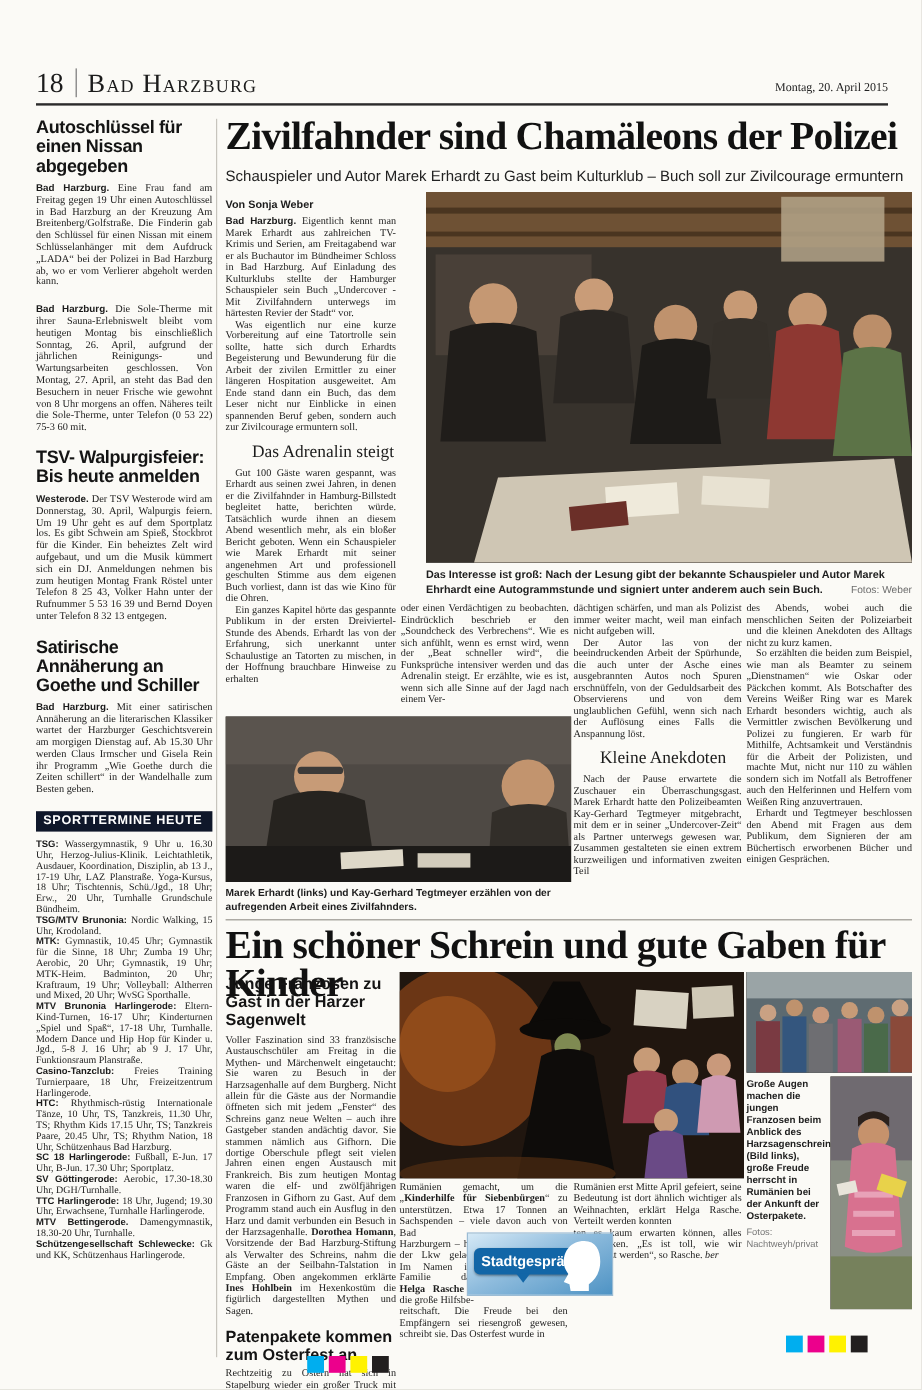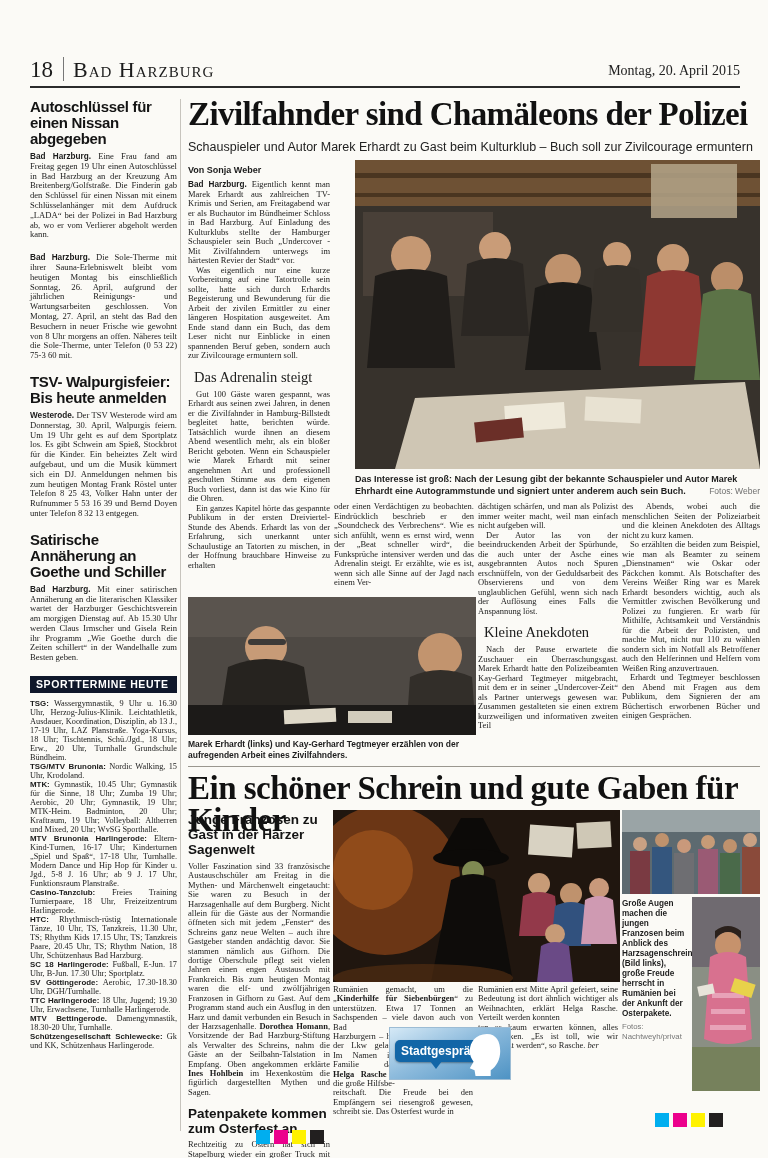--- a/index.html
+++ b/index.html
@@ -8,21 +8,21 @@
           background:#fbfaf6; overflow:hidden; color:#1b1b1b;
           font-family:"Liberation Serif", serif; }
 
   
   .masthead { position:absolute; left:30px; top:52px; width:710px; height:36px;
               display:flex; align-items:flex-end; border-bottom:2px solid #2b2b2b;
               padding-bottom:5px; }
   .pagenum { font-size:23px; line-height:1; }
   .mast-div { width:1px; height:24px; background:#777; margin:0 9px 0 10px; }
   .section-title { font-variant:small-caps; font-size:22px; line-height:1; letter-spacing:1px;margin-top:16px; }
-  .issue-date { margin-left:auto; font-size:14px; color:#222; padding-bottom:2px; }
+  .issue-date { margin-left:auto; font-size:10px; color:#222; padding-bottom:2px; }
 
   .vrule { position:absolute; left:180px; top:99px; height:1032px; width:1px; background:#c7c4bd; }
 
   
   .sidebar { position:absolute; left:30px; top:99px; width:147px; }
   .sb-art { margin-bottom:13px; }
   .sb-art h3 { font-family:"Liberation Sans", sans-serif; font-weight:bold;
                font-size:15px; line-height:16px; letter-spacing:-0.3px; color:#141414;
                margin-bottom:5px; }
   .bodytext { font-size:8.6px; line-height:9.8px; text-align:justify; hyphens:auto; overflow-wrap:break-word; }
@@ -43,21 +43,21 @@
   .photo { position:absolute; overflow:hidden; background:#3a3631; }
   .photo svg { width:100%; height:100%; display:block; }
   #photo1 { left:167px; top:64px; width:405px; height:309px; }
   #photo2 { left:0; top:501px; width:288px; height:138px; }
   .col { position:absolute; font-size:8.5px; line-height:9.5px; text-align:justify; hyphens:auto; overflow-wrap:break-word; }
   #col1 { left:0; top:84px; width:142px; }
   #col2 { left:146px; top:406px; width:140px; }
   #col3 { left:290px; top:406px; width:140px; }
   #col4 { left:434px; top:406px; width:138px; }
   .col p.ind, .bodytext p.ind { text-indent:8px; }
-  .crosshead { font-size:14.5px; line-height:16px; margin:8px 0 5px 6px; text-align:left; }
+  .crosshead { font-size:14.5px; line-height:16px; margin:8px 0 5px 22px; text-align:left; }
   .caption { position:absolute; font-family:"Liberation Sans", sans-serif; font-weight:600;
              font-size:9px; line-height:11.5px; color:#1d1d1d; text-align:left; }
   #caption1 { left:167px; top:378px; width:405px; }
   .credit { position:absolute; right:0; bottom:0; font-weight:400; font-size:8.5px; color:#6e6e6e; }
   #caption2 { left:0; top:643px; width:288px; font-size:8.5px; line-height:10.5px; }
 
   .section-divider { position:absolute; left:188px; top:766px; width:572px; height:1px; background:#9a978f; }
 
   
   .art2 { position:absolute; left:188px; top:772px; width:572px; height:386px; }

